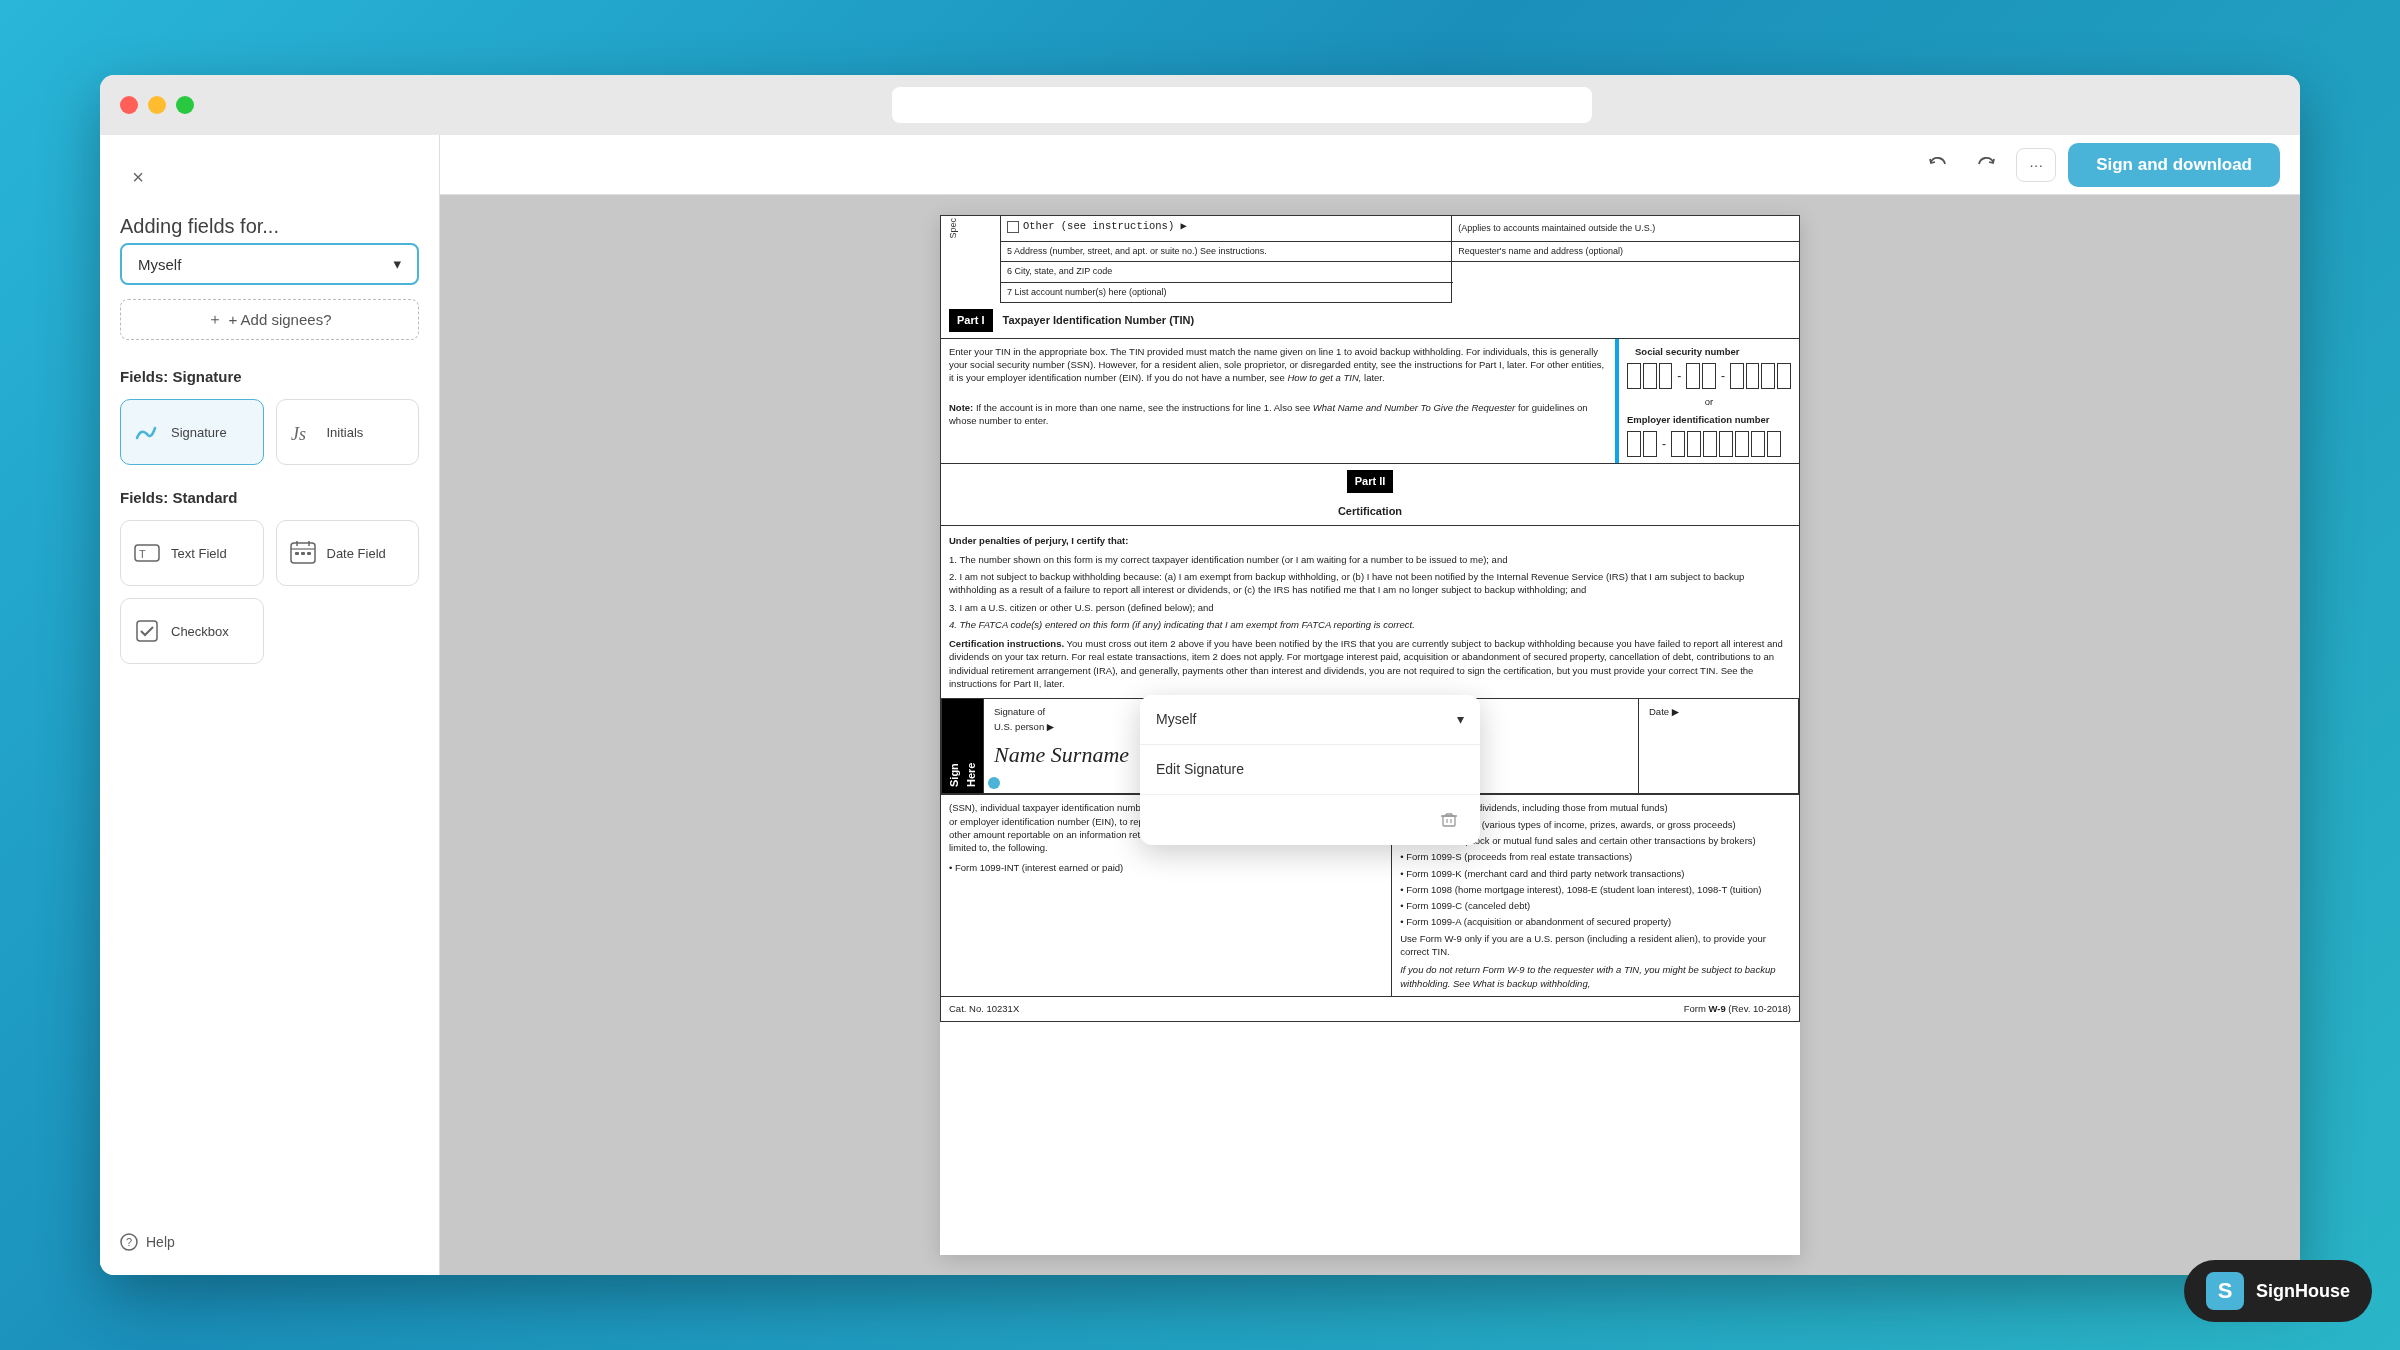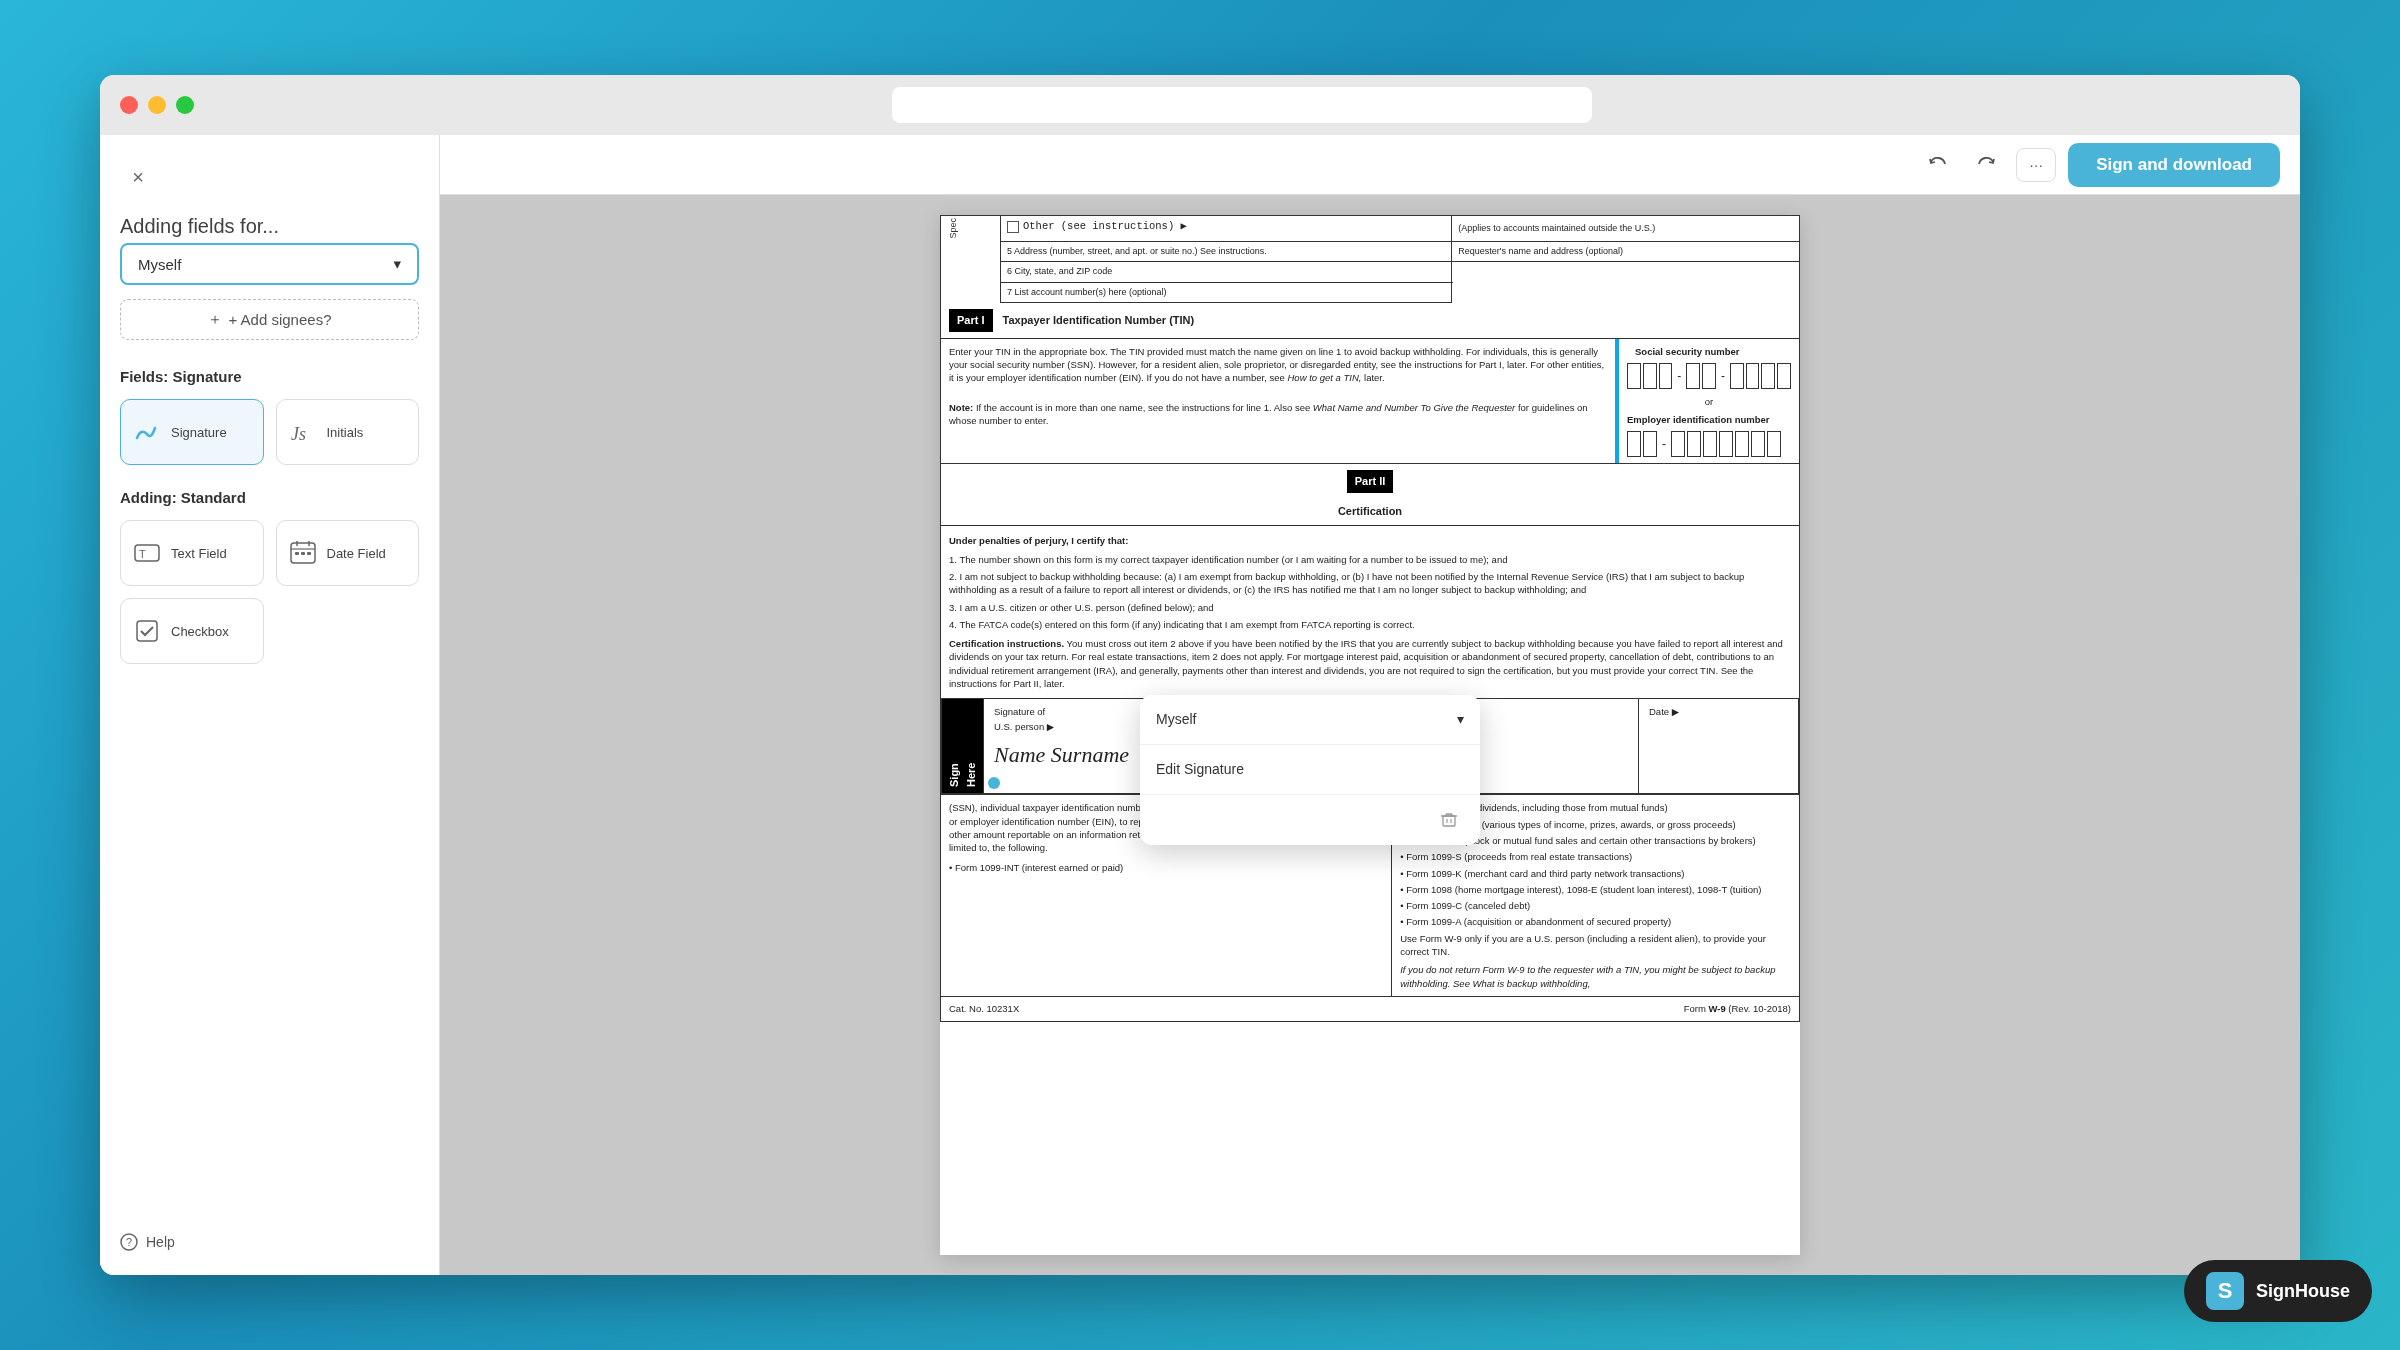--- a/index.html
+++ b/index.html
@@ -437,21 +437,21 @@
           <span>Signature</span>
         </div>
         <div class="field-item">
           <svg viewBox="0 0 32 32" fill="none">
             <text x="4" y="24" font-size="18" fill="#666" font-family="Georgia" font-style="italic">Js</text>
           </svg>
           <span>Initials</span>
         </div>
       </div>
 
-      <div class="fields-section-title">Adding: Standard</div>
+      <div class="fields-section-title">Fields: Standard</div>
       <div class="fields-standard-grid">
         <div class="field-item">
           <svg viewBox="0 0 32 32" fill="none">
             <rect x="4" y="8" width="24" height="16" rx="3" stroke="#666" stroke-width="1.5"></rect>
             <text x="8" y="21" font-size="11" fill="#666" font-family="sans-serif">T</text>
           </svg>
           <span>Text Field</span>
         </div>
         <div class="field-item">
           <svg viewBox="0 0 32 32" fill="none">
@@ -598,21 +598,21 @@
                     <span class="part-header" style="font-size:11px;padding:3px 8px;">
                       <span>Part II</span>
                     </span>
                     <strong style="font-size:11px;">Certification</strong>
                   </div>
                   <div style="padding:8px 8px;">
                     <p class="text-small" style="margin-bottom:5px;"><strong>Under penalties of perjury, I certify that:</strong></p>
                     <p class="text-small" style="margin-bottom:4px;">1. The number shown on this form is my correct taxpayer identification number (or I am waiting for a number to be issued to me); and</p>
                     <p class="text-small" style="margin-bottom:4px;">2. I am not subject to backup withholding because: (a) I am exempt from backup withholding, or (b) I have not been notified by the Internal Revenue Service (IRS) that I am subject to backup withholding as a result of a failure to report all interest or dividends, or (c) the IRS has notified me that I am no longer subject to backup withholding; and</p>
                     <p class="text-small" style="margin-bottom:4px;">3. I am a U.S. citizen or other U.S. person (defined below); and</p>
-                    <p class="text-small" style="margin-bottom:6px;">4. The FATCA code(s) entered on this form (if any) indicating that I am exempt from FATCA reporting is correct.</p>
+                    <p class="text-small" style="margin-bottom:6px;font-style:italic;">4. The FATCA code(s) entered on this form (if any) indicating that I am exempt from FATCA reporting is correct.</p>
                     <p class="text-small"><strong>Certification instructions.</strong> You must cross out item 2 above if you have been notified by the IRS that you are currently subject to backup withholding because you have failed to report all interest and dividends on your tax return. For real estate transactions, item 2 does not apply. For mortgage interest paid, acquisition or abandonment of secured property, cancellation of debt, contributions to an individual retirement arrangement (IRA), and generally, payments other than interest and dividends, you are not required to sign the certification, but you must provide your correct TIN. See the instructions for Part II, later.</p>
                   </div>
                 </div>
 
                 <div class="sign-here-row" style="border-top:none;">
                   <div class="sign-here-label">Sign<br>Here</div>
                   <div class="sign-here-content">
                     <div style="font-size:9.5px;margin-bottom:4px;">Signature of<br>U.S. person ▶</div>
                     <div class="sig-image">
                       <span>Name Surname</span>

